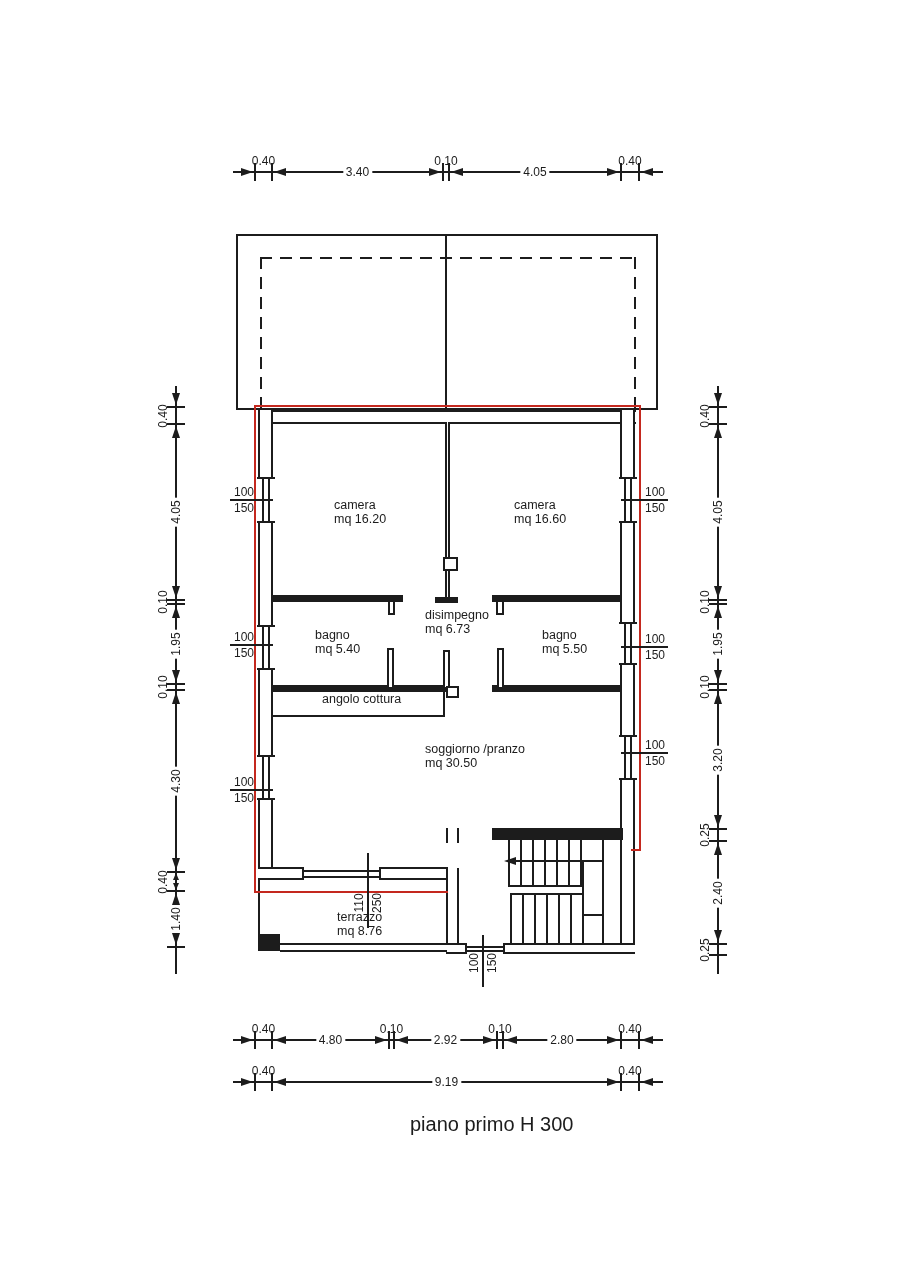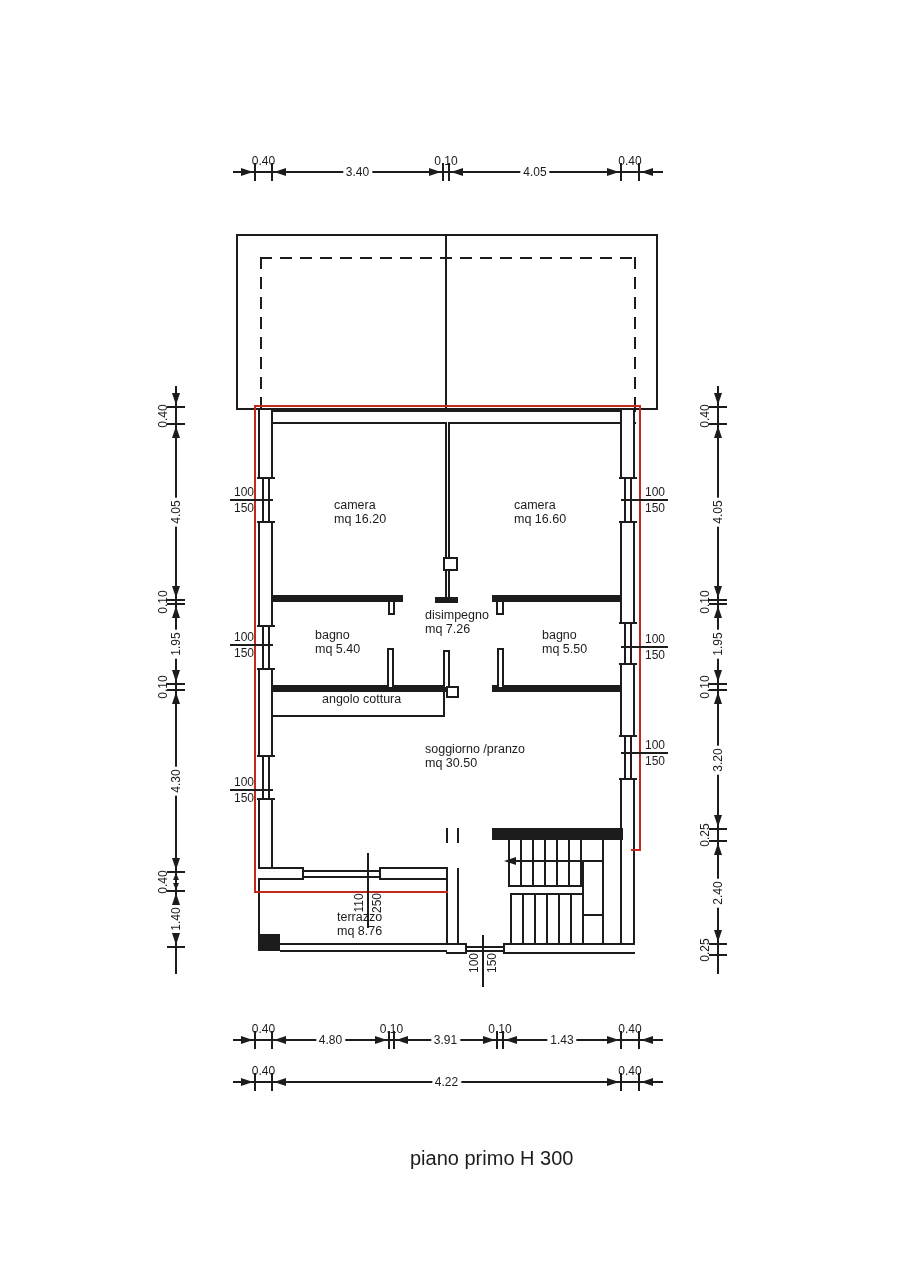--- a/index.html
+++ b/index.html
@@ -113,42 +113,42 @@
     </div>
   <div class="a winv" style="left:619px;top:622px;width:18px;height:43px;">
       <div class="wl" style="left:5px;"></div>
       <div class="wl" style="left:11px;"></div>
     </div>
   <div class="a winv" style="left:619px;top:735px;width:18px;height:45px;">
       <div class="wl" style="left:5px;"></div>
       <div class="wl" style="left:11px;"></div>
     </div>
 
-  <div class="a title" style="left:410px;top:1147px;">piano primo H 300</div>
+  <div class="a title" style="left:410px;top:1113px;">piano primo H 300</div>
 
 <div class="a ink" style="left: 508px; top: 840px; width: 2px; height: 47px;"></div>
     <div class="a ink" style="left: 520px; top: 840px; width: 2px; height: 47px;"></div>
     <div class="a ink" style="left: 532px; top: 840px; width: 2px; height: 47px;"></div>
     <div class="a ink" style="left: 544px; top: 840px; width: 2px; height: 47px;"></div>
     <div class="a ink" style="left: 556px; top: 840px; width: 2px; height: 47px;"></div>
     <div class="a ink" style="left: 568px; top: 840px; width: 2px; height: 47px;"></div>
     <div class="a ink" style="left: 580px; top: 840px; width: 2px; height: 47px;"></div>
     <div class="a ink" style="left: 510px; top: 895px; width: 2px; height: 48px;"></div>
     <div class="a ink" style="left: 522px; top: 895px; width: 2px; height: 48px;"></div>
     <div class="a ink" style="left: 534px; top: 895px; width: 2px; height: 48px;"></div>
     <div class="a ink" style="left: 546px; top: 895px; width: 2px; height: 48px;"></div>
     <div class="a ink" style="left: 558px; top: 895px; width: 2px; height: 48px;"></div>
     <div class="a ink" style="left: 570px; top: 895px; width: 2px; height: 48px;"></div>
     <div class="a ink" style="left: 582px; top: 895px; width: 2px; height: 48px;"></div>
     <div class="a room" style="left: 334px; top: 498px;">camera
 mq 16.20</div>
     <div class="a room" style="left: 514px; top: 498px;">camera
 mq 16.60</div>
     <div class="a room" style="left: 425px; top: 608px;">disimpegno
-mq 7.26</div>
+mq 6.73</div>
     <div class="a room" style="left: 315px; top: 628px;">bagno
 mq 5.40</div>
     <div class="a room" style="left: 542px; top: 628px;">bagno
 mq 5.50</div>
     <div class="a room" style="left: 322px; top: 692px;">angolo cottura</div>
     <div class="a room" style="left: 425px; top: 742px;">soggiorno /pranzo
 mq 30.50</div>
     <div class="a room" style="left: 337px; top: 910px;">terrazzo
 mq 8.76</div>
     <div class="a" style="left: 230px; top: 499px; width: 43px; height: 1.5px; background: var(--ink); z-index: 4;"></div>
@@ -259,34 +259,34 @@
     <div class="a" style="left: 496px; top: 1031px; width: 2px; height: 18px; background: var(--ink); z-index: 4;"></div>
     <div class="a" style="left: 502px; top: 1031px; width: 2px; height: 18px; background: var(--ink); z-index: 4;"></div>
     <div class="a" style="left: 620px; top: 1031px; width: 2px; height: 18px; background: var(--ink); z-index: 4;"></div>
     <div class="a" style="left: 638px; top: 1031px; width: 2px; height: 18px; background: var(--ink); z-index: 4;"></div>
     <div class="a dimlabel" style="left: 263.5px; top: 1036px; transform: translate(-50%, -100%);">0.40</div>
     <div class="a ar ar-r" style="left: 241px; top: 1036px;"></div>
     <div class="a dimlabel inline-label" style="left: 330.5px; top: 1040px; transform: translate(-50%, -50%);">4.80</div>
     <div class="a ar ar-l" style="left: 274px; top: 1036px;"></div>
     <div class="a ar ar-r" style="left: 375px; top: 1036px;"></div>
     <div class="a dimlabel" style="left: 391.5px; top: 1036px; transform: translate(-50%, -100%);">0.10</div>
-    <div class="a dimlabel inline-label" style="left: 445.5px; top: 1040px; transform: translate(-50%, -50%);">3.91</div>
+    <div class="a dimlabel inline-label" style="left: 445.5px; top: 1040px; transform: translate(-50%, -50%);">2.92</div>
     <div class="a ar ar-l" style="left: 396px; top: 1036px;"></div>
     <div class="a ar ar-r" style="left: 483px; top: 1036px;"></div>
     <div class="a dimlabel" style="left: 500px; top: 1036px; transform: translate(-50%, -100%);">0.10</div>
-    <div class="a dimlabel inline-label" style="left: 562px; top: 1040px; transform: translate(-50%, -50%);">1.43</div>
+    <div class="a dimlabel inline-label" style="left: 562px; top: 1040px; transform: translate(-50%, -50%);">2.80</div>
     <div class="a ar ar-l" style="left: 505px; top: 1036px;"></div>
     <div class="a ar ar-r" style="left: 607px; top: 1036px;"></div>
     <div class="a dimlabel" style="left: 630px; top: 1036px; transform: translate(-50%, -100%);">0.40</div>
     <div class="a ar ar-l" style="left: 641px; top: 1036px;"></div>
     <div class="a" style="left: 233px; top: 1081px; width: 430px; height: 1.5px; background: var(--ink); z-index: 4;"></div>
     <div class="a" style="left: 254px; top: 1073px; width: 2px; height: 18px; background: var(--ink); z-index: 4;"></div>
     <div class="a" style="left: 271px; top: 1073px; width: 2px; height: 18px; background: var(--ink); z-index: 4;"></div>
     <div class="a" style="left: 620px; top: 1073px; width: 2px; height: 18px; background: var(--ink); z-index: 4;"></div>
     <div class="a" style="left: 638px; top: 1073px; width: 2px; height: 18px; background: var(--ink); z-index: 4;"></div>
     <div class="a dimlabel" style="left: 263.5px; top: 1078px; transform: translate(-50%, -100%);">0.40</div>
     <div class="a ar ar-r" style="left: 241px; top: 1078px;"></div>
-    <div class="a dimlabel inline-label" style="left: 446.5px; top: 1082px; transform: translate(-50%, -50%);">4.22</div>
+    <div class="a dimlabel inline-label" style="left: 446.5px; top: 1082px; transform: translate(-50%, -50%);">9.19</div>
     <div class="a ar ar-l" style="left: 274px; top: 1078px;"></div>
     <div class="a ar ar-r" style="left: 607px; top: 1078px;"></div>
     <div class="a dimlabel" style="left: 630px; top: 1078px; transform: translate(-50%, -100%);">0.40</div>
     <div class="a ar ar-l" style="left: 641px; top: 1078px;"></div>
   </div>
 
 </body></html>

